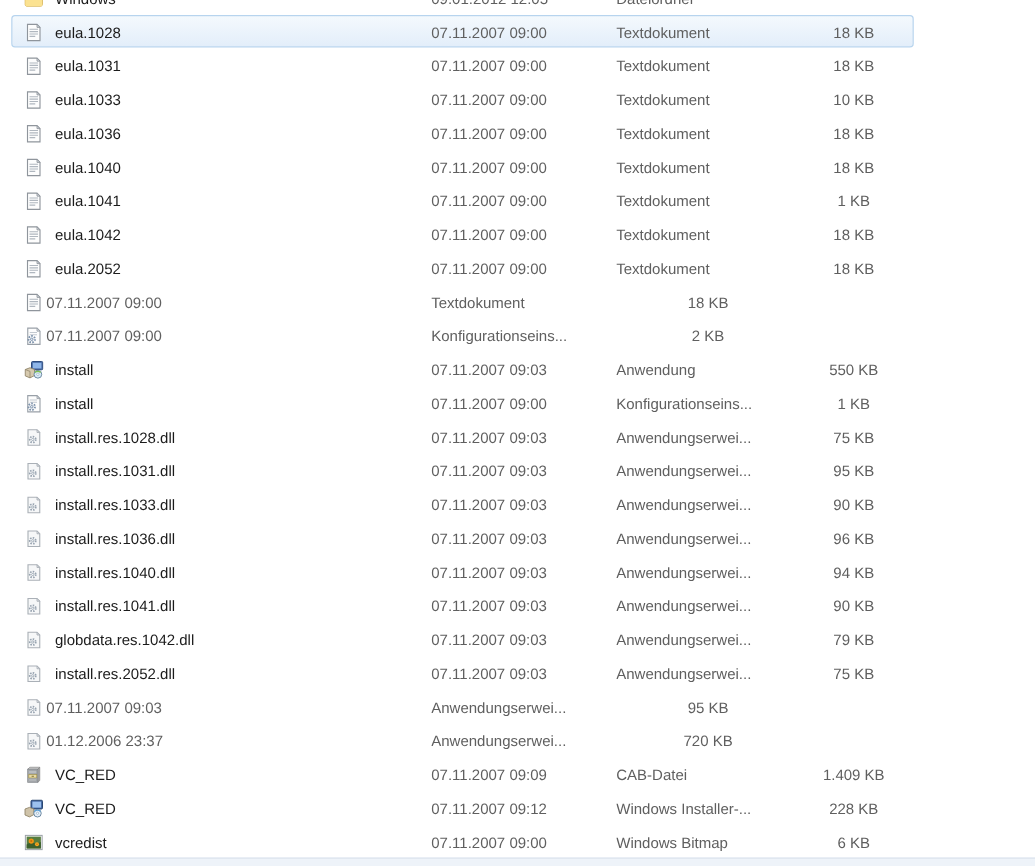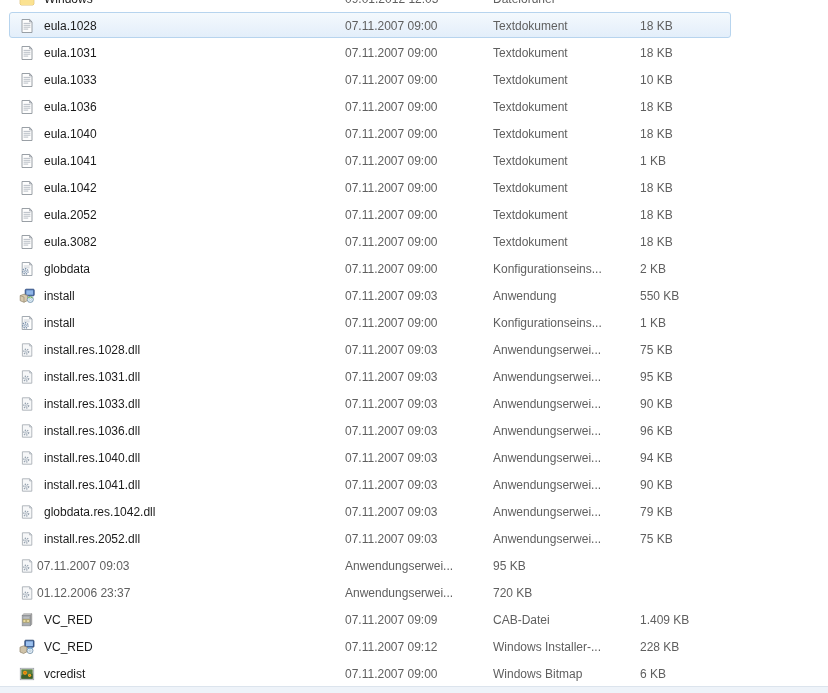--- a/index.html
+++ b/index.html
@@ -16,21 +16,21 @@
   .row.partial{margin-top:-15px;}
   .row.selected::before{
     content:"";position:absolute;left:9px;right:97px;top:0;bottom:1px;
     border:1px solid var(--selection-border,#b7d4ee);border-radius:3px;
     background:linear-gradient(var(--selection-bg-top,#f4f9fd),var(--selection-bg-bottom,#e3eefa));
   }
   .cell{position:relative;z-index:1;white-space:nowrap;overflow:hidden;}
   .cell.icon{width:16px;height:16px;line-height:0;}
   .cell.name{padding-left:7px;color:var(--row-text-primary,#1b1b1b);}
   .cell.date,.cell.type,.cell.size{color:var(--row-text-secondary,#5f5f5f);}
-  .cell.size{text-align:left;}
+  .cell.size{text-align:center;}
   .footer-strip{
     position:absolute;left:0;top:686px;width:828px;height:7px;
     background:var(--footer-bg,#eef3f9);border-top:1px solid var(--footer-border,#dce4ed);
     box-sizing:border-box;
   }
 </style>
 </head>
 <body>
 
 <div class="viewport">
@@ -132,34 +132,32 @@
     <span class="cell date">07.11.2007 09:00</span>
     <span class="cell type">Textdokument</span>
     <span class="cell size">18 KB</span>
   </div>
       <div class="row">
     <span class="cell icon"><svg width="16" height="16" viewBox="0 0 16 16">
             <path d="M3 1.5h7.6l2.4 2.4v10.6H3z" fill="#fdfdfd" stroke="#8f959c" stroke-width="0.9"></path>
             <path d="M10.6 1.5l2.4 2.4h-2.4z" fill="#d9dde2" stroke="#8f959c" stroke-width="0.7"></path>
             <path d="M4.6 5.4h6.8M4.6 7.3h6.8M4.6 9.2h6.8M4.6 11.1h4.6" stroke="#b0b7bf" stroke-width="0.9"></path>
           </svg></span>
-    <span class="cell name">eula.3082</span>
     <span class="cell date">07.11.2007 09:00</span>
     <span class="cell type">Textdokument</span>
     <span class="cell size">18 KB</span>
   </div>
       <div class="row">
     <span class="cell icon"><svg width="16" height="16" viewBox="0 0 16 16">
             <path d="M3.2 1.5h7.4l2.4 2.4v10.6H3.2z" fill="#fdfdfd" stroke="#99a0a8" stroke-width="0.9"></path>
             <path d="M10.6 1.5l2.4 2.4h-2.4z" fill="#d9dde2" stroke="#99a0a8" stroke-width="0.7"></path>
             <path d="M4.8 5h5.8M4.8 6.8h5.8" stroke="#c3c9d0" stroke-width="0.8"></path>
             <circle cx="6.4" cy="10.4" r="2.6" fill="none" stroke="#7e93ad" stroke-width="1.5" stroke-dasharray="1.3 1"></circle>
             <circle cx="6.4" cy="10.4" r="1" fill="#eef3f8" stroke="#7e93ad" stroke-width="0.8"></circle>
           </svg></span>
-    <span class="cell name">globdata</span>
     <span class="cell date">07.11.2007 09:00</span>
     <span class="cell type">Konfigurationseins...</span>
     <span class="cell size">2 KB</span>
   </div>
       <div class="row">
     <span class="cell icon"><svg width="16" height="16" viewBox="0 0 16 16">
             <rect x="6.2" y="1.2" width="9" height="6.6" rx="0.9" fill="#4a6ea9" stroke="#2c4a7c" stroke-width="0.8"></rect>
             <rect x="7.3" y="2.3" width="6.8" height="4.4" fill="#8fb6e8"></rect>
             <path d="M10.7 7.8v1.2" stroke="#54595e" stroke-width="1"></path>
             <path d="M1.2 7.6l3.8-1.4 3.6 1.3v4.9l-3.6 1.9-3.8-1.6z" fill="#d6c9ae" stroke="#8f8368" stroke-width="0.7"></path>

